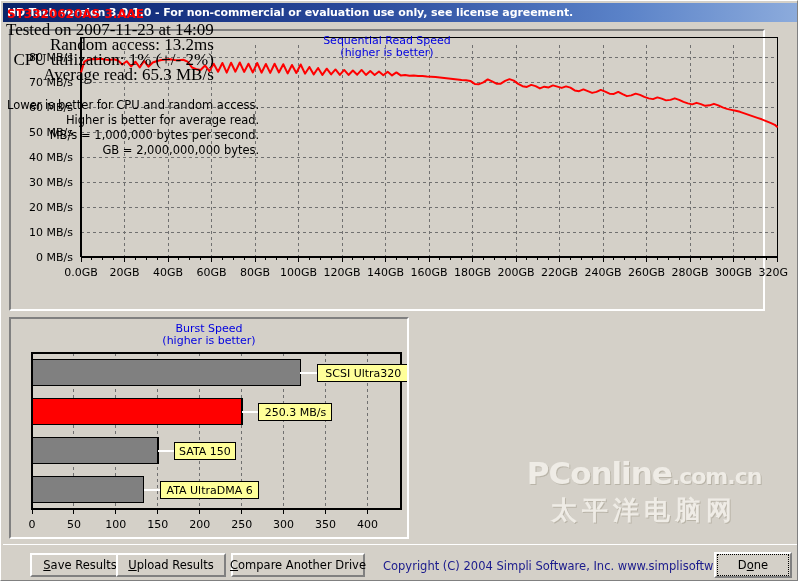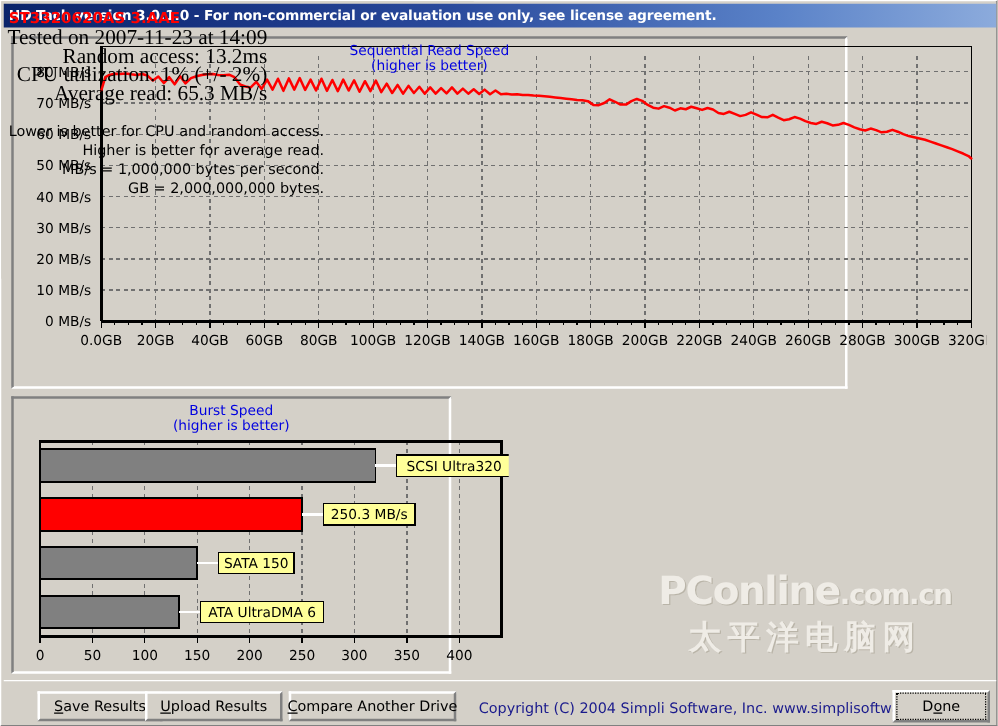--- a/index.html
+++ b/index.html
@@ -38,23 +38,23 @@
 
   
   .sunken {
     position: absolute;
     background: #d4d0c8;
     border: 2px solid;
     border-color: #808080 #ffffff #ffffff #808080;
   }
 
   
-  #seqpanel { left: 8px; top: 28px; width: 669px; height: 282px; }
-  
-  #burstpanel { left: 8px; top: 316px; width: 352px; height: 222px; }
+  #seqpanel { left: 8px; top: 28px; width: 756px; height: 282px; }
+  
+  #burstpanel { left: 8px; top: 316px; width: 400px; height: 222px; }
   
   #infopanel { left: 412px; top: 316px; width: 378px; height: 222px; background: #d4d0c8; text-align: right; }
 
   .chart-title {
     position: absolute;
     width: 100%;
     text-align: center;
     color: #0000e0;
     font-size: 11px;
     font-family: "DejaVu Sans", "Liberation Sans", sans-serif;

